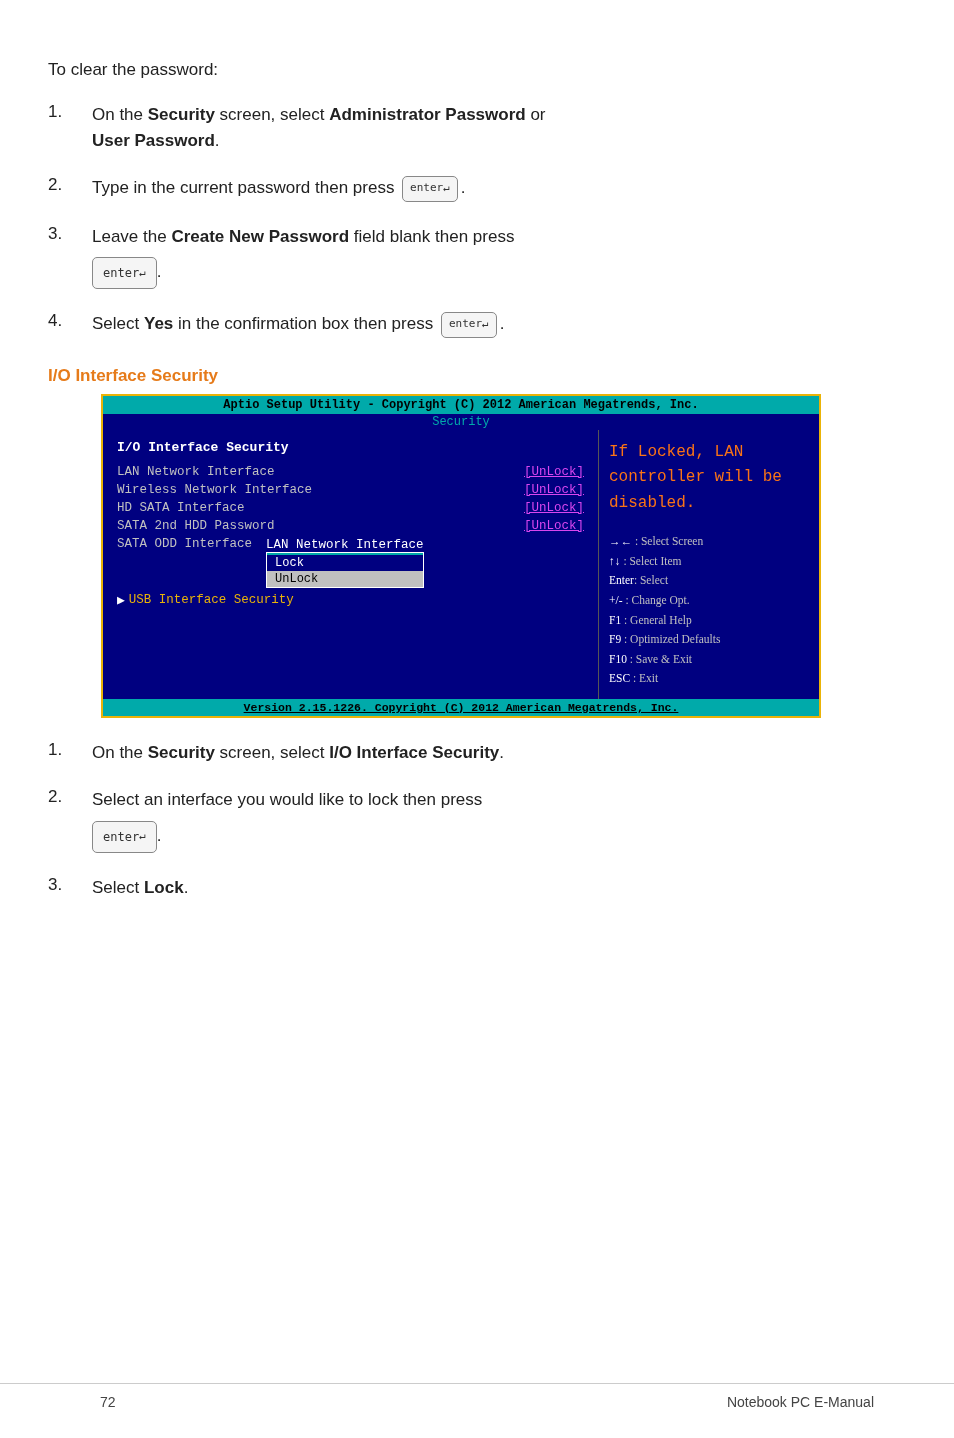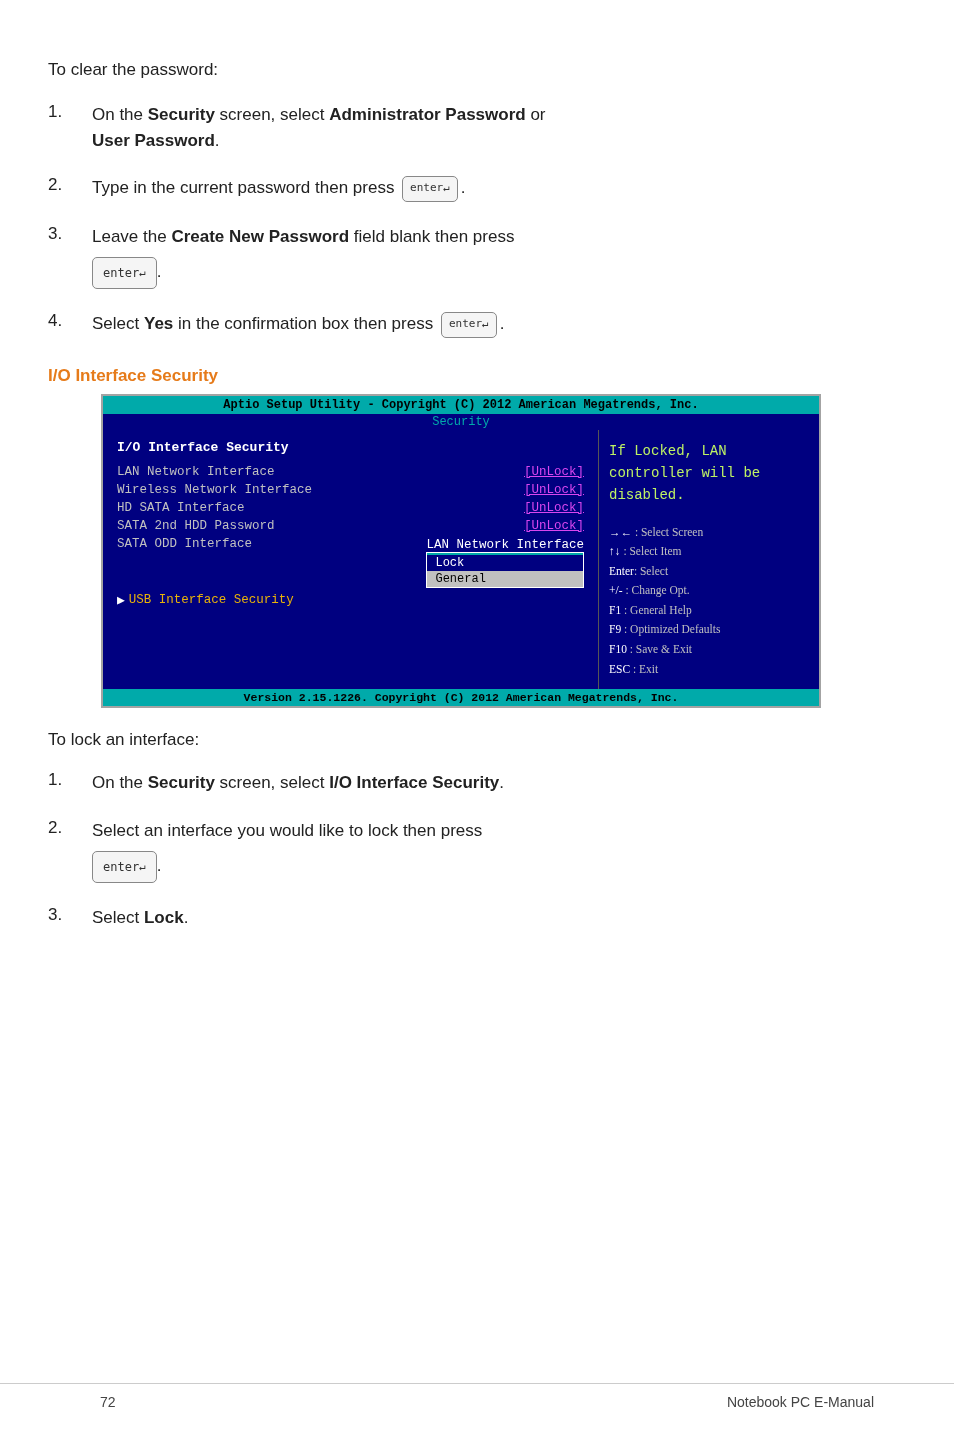--- a/index.html
+++ b/index.html
@@ -51,21 +51,21 @@
     }
     .section-text {
       font-size: 16px;
       color: #222;
       margin-bottom: 18px;
       line-height: 1.55;
     }
     
     .bios-container {
       background: #000080;
-      border: 2px solid #a3a3a3;
+      border: 2px solid #eab308;
       font-family: 'Courier New', monospace;
       font-size: 13px;
       color: #c0c0c0;
       margin: 0 17px 22px 0;
       width: 100%;
       max-width: 720px;
       margin-left: auto;
       margin-right: auto;
     }
     .bios-topbar {
@@ -111,24 +111,25 @@
       line-height: 1.7;
     }
     .bios-keys .key-label { color: #fff; }
     .bios-bottombar {
       background: #00aaaa;
       color: #000;
       text-align: center;
       padding: 2px 6px;
       font-size: 11.5px;
       font-weight: bold;
+      text-decoration: underline;
     }
     .right-help-text {
-      color: #bef264;
-      font-size: 14px;
+      color: #f97316;
+      font-size: 16px;
       line-height: 1.6;
     }
     .page-footer {
       position: absolute;
       bottom: 28px;
       left: 0; right: 0;
       padding: 0 80px 0 100px;
       display: flex;
       justify-content: space-between;
       align-items: center;
@@ -244,29 +245,29 @@
         </div>
         <div class="bios-row">
           <span class="label">HD SATA Interface</span>
           <span class="value">[UnLock]</span>
         </div>
         <div class="bios-row">
           <span class="label">SATA 2nd HDD Password</span>
           <span class="value">[UnLock]</span>
         </div>
 
-        <div style="display:flex; align-items:flex-start; margin-bottom:4px; margin-top:4px;justify-content:space-between;">
+        <div style="display:flex; align-items:flex-start; margin-bottom:4px; margin-top:4px;">
           <span style="color:#c0c0c0; font-size:12.5px;">SATA ODD Interface</span>
 
           <span style="margin-left:14px; position:relative; display:inline-block;">
             <span style="color:#fff; font-size:12.5px;">LAN Network Interface</span>
             <div style="background:#c0c0c0; border:1px solid #fff; min-width:75px; font-family:'Courier New',monospace; font-size:12px;">
               <div style="background:#00aaaa; color:#000; text-align:center; padding:1px 4px; font-weight:bold;"></div>
               <div style="background:#000080; color:#fff; padding:1px 8px;">Lock</div>
-              <div style="color:#000; padding:1px 8px;">General</div>
+              <div style="color:#000; padding:1px 8px;">UnLock</div>
             </div>
           </span>
         </div>
 
         <div style="display:flex; align-items:center; margin-top:4px;">
           <span style="color:#fff; margin-right:4px;">▶</span>
           <span style="color:#eab308; font-size:12.5px;">USB Interface Security</span>
         </div>
       </div>
       <div class="bios-right">
@@ -281,21 +282,20 @@
             <div><span class="key-label">F9</span>   : Optimized Defaults</div>
             <div><span class="key-label">F10</span>  : Save &amp; Exit</div>
             <div><span class="key-label">ESC</span>  : Exit</div>
           </div>
         </div>
       </div>
     </div>
     <div class="bios-bottombar">Version 2.15.1226. Copyright (C) 2012 American Megatrends, Inc.</div>
   </div>
 
-  <p class="to-lock-text">To lock an interface:</p>
 
   <ol class="numbered-list">
 
     <li>
       <span class="list-num">1.</span>
       <span class="list-content">
         On the <strong>Security</strong> screen, select <strong>I/O Interface Security</strong>.
       </span>
     </li>
 

